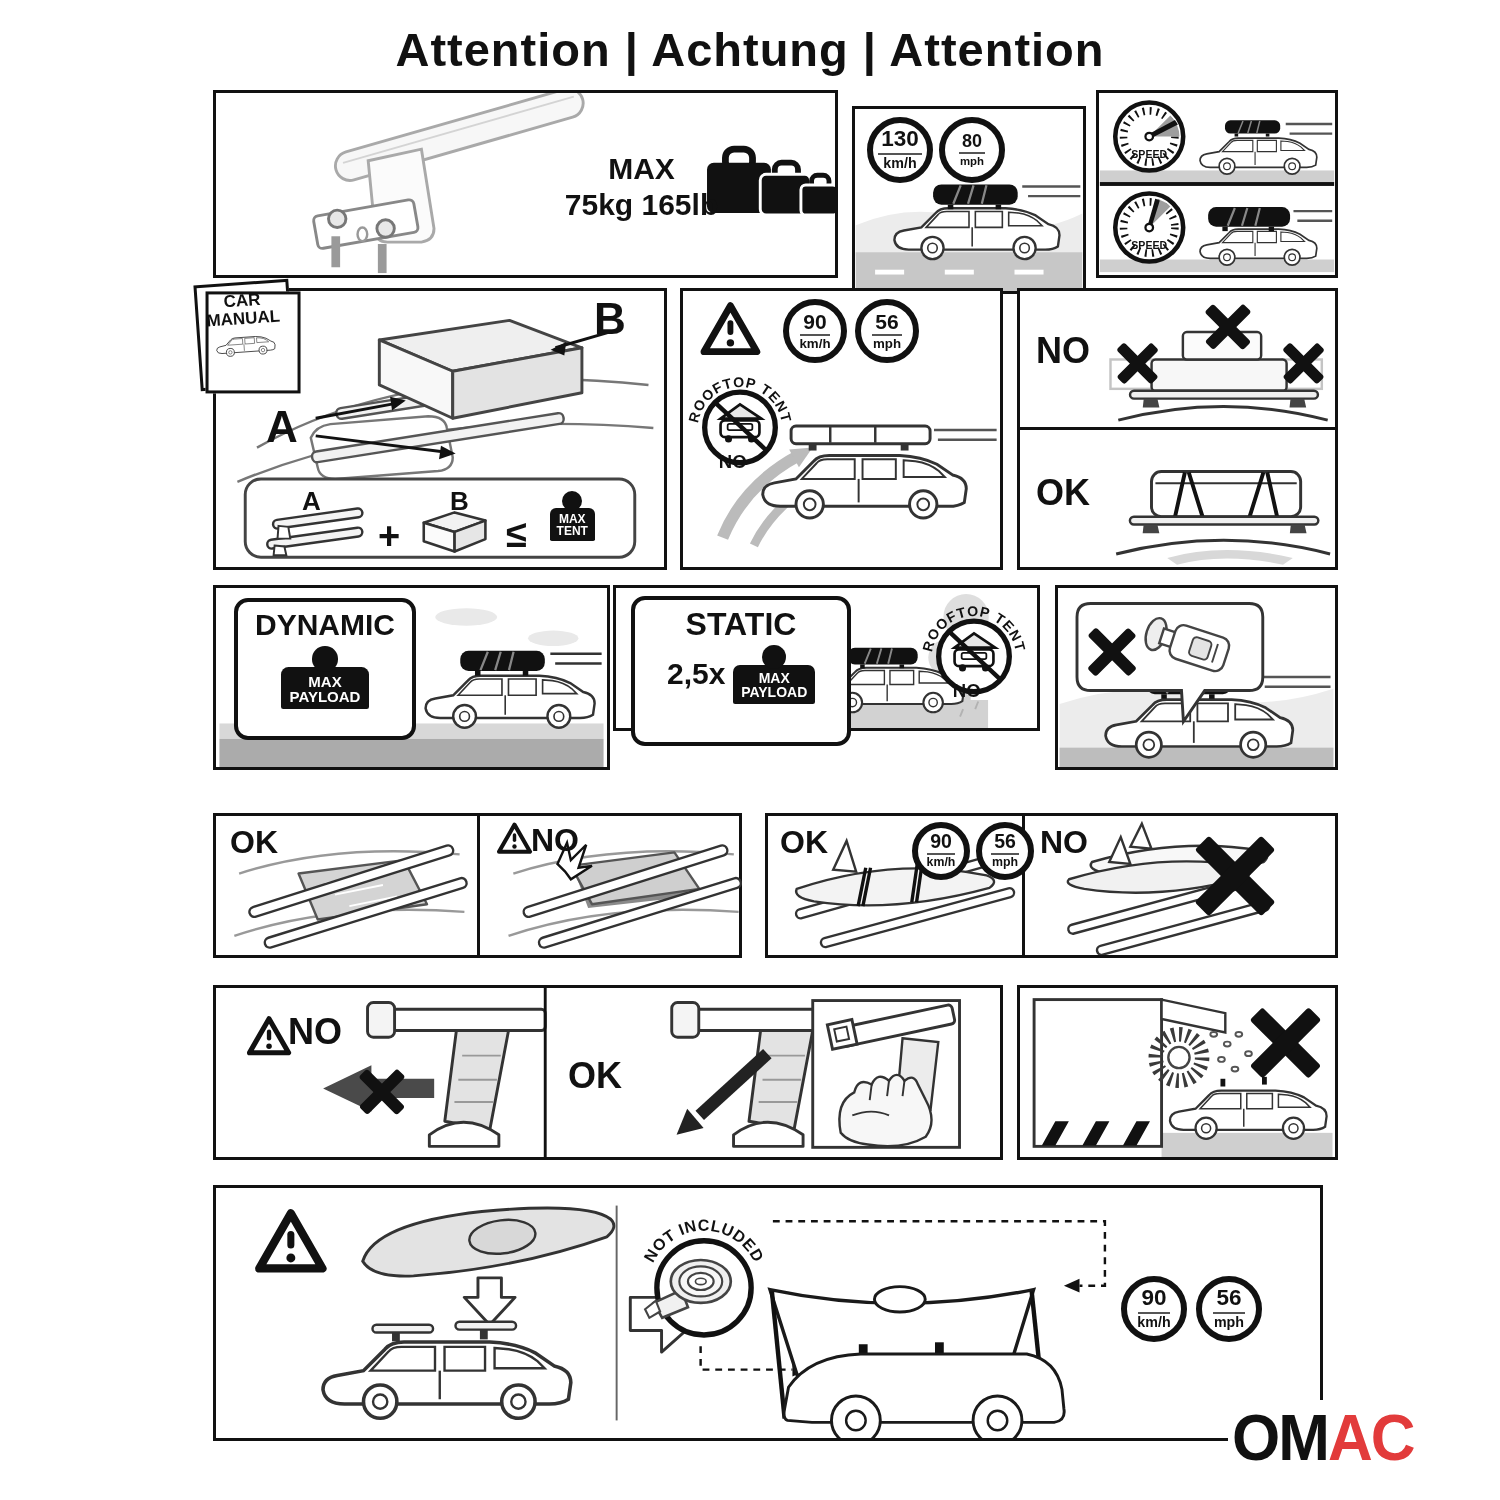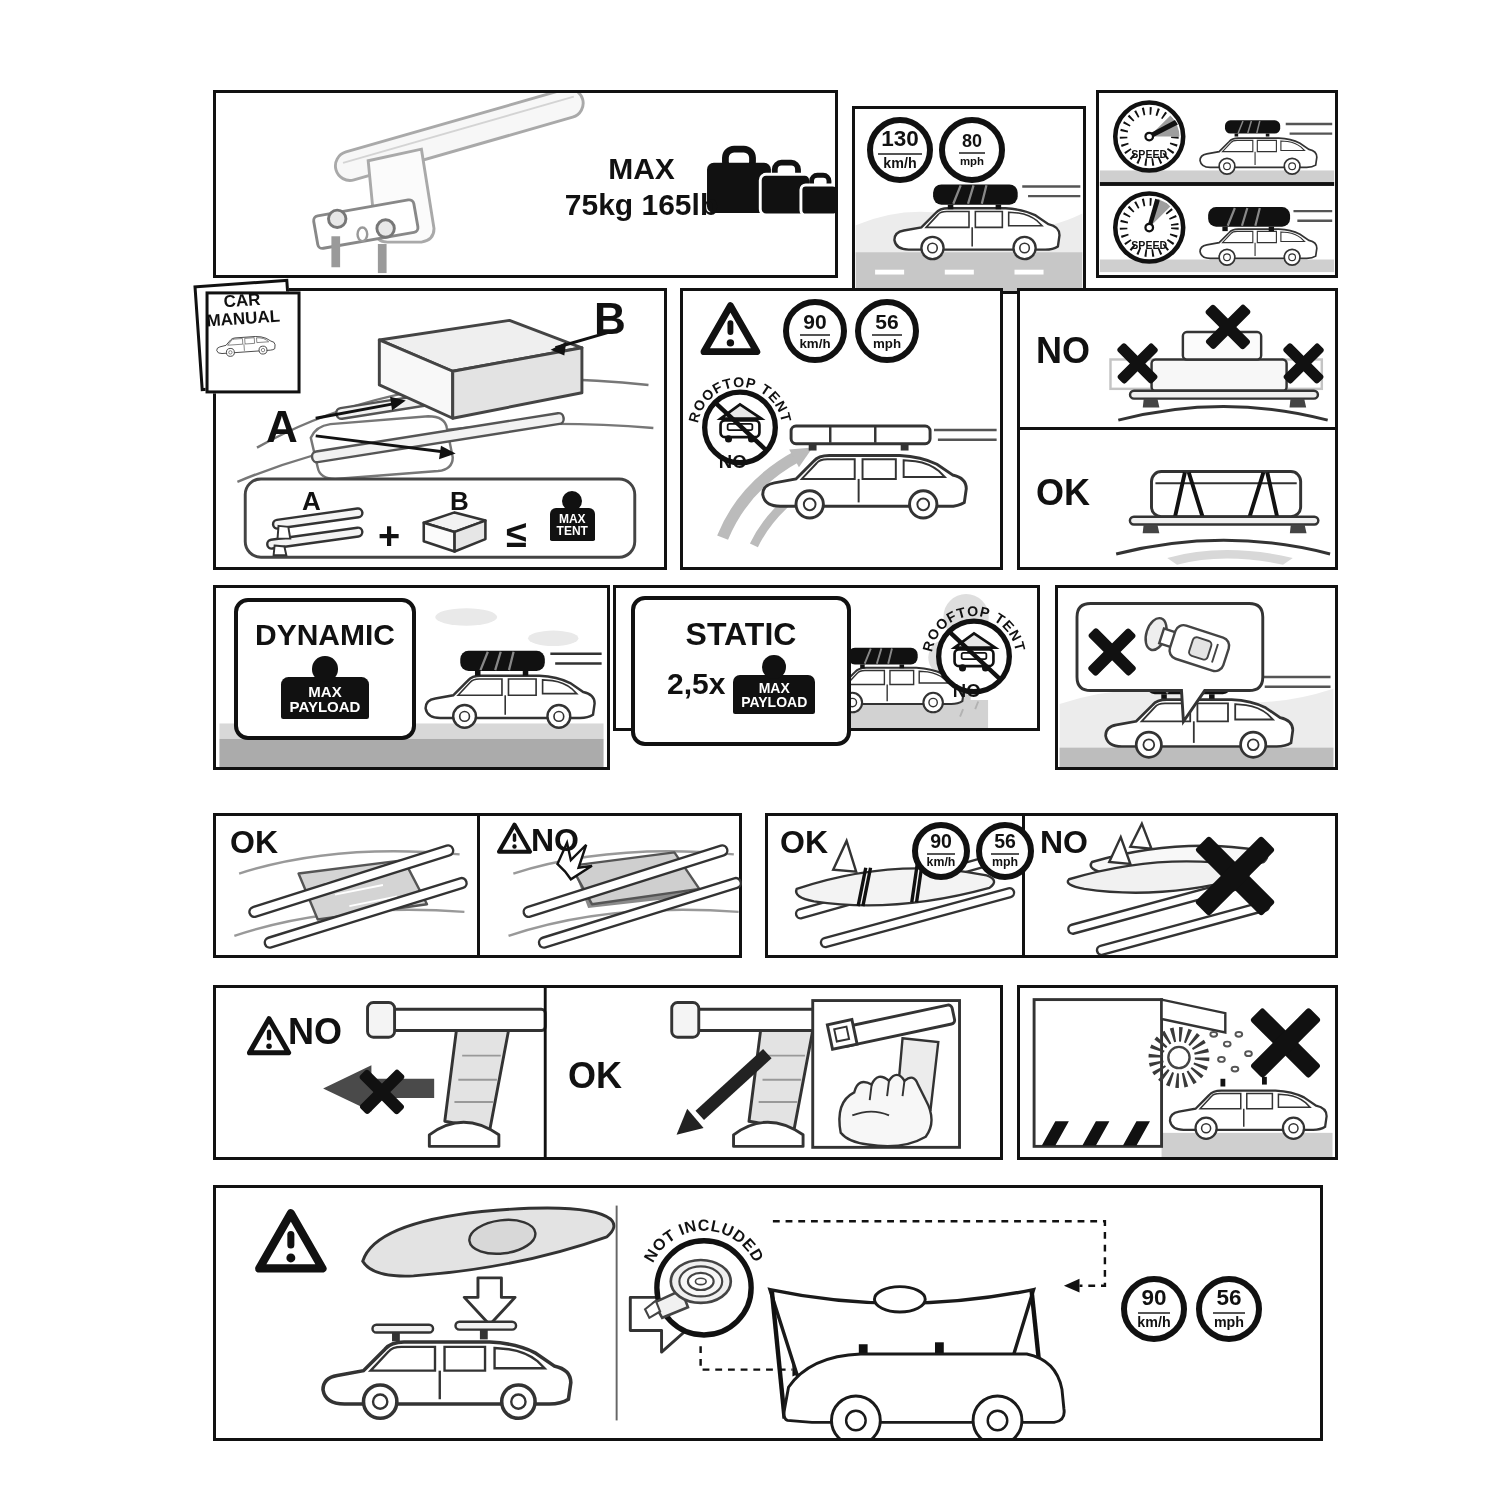--- a/index.html
+++ b/index.html
@@ -24,21 +24,21 @@
   .xmark::before{transform:rotate(45deg);} .xmark::after{transform:rotate(-45deg);}
   
   .payload{display:flex;flex-direction:column;align-items:center;line-height:1;}
   .payload .ph{width:1.7em;height:1.7em;background:#111;border-radius:50%;margin-bottom:-0.3em;z-index:1;}
   .payload .pb{background:#111;color:#fff;font-weight:bold;text-align:center;
                padding:0.45em 0.55em 0.35em;border-radius:0.5em 0.5em 0.15em 0.15em;}
   .payload .pb span{display:block;}
   
   .sign{position:absolute;border:4px solid #111;border-radius:14px;background:#fff;
         text-align:center;box-sizing:border-box;z-index:2;}
-  .sign .sign-title{font-weight:bold;margin-top:16px;}
+  .sign .sign-title{font-weight:bold;margin-top:6px;}
   .sign .sign-row{display:flex;align-items:center;justify-content:center;gap:8px;margin-top:2px;}
   .half{position:absolute;box-sizing:border-box;}
   .half>svg{position:absolute;left:0;top:0;width:100%;height:100%;}
   .manual-card{position:absolute;left:197px;top:282px;width:95px;height:106px;background:#fff;
         border:3px solid #111;transform:rotate(-4deg);z-index:3;text-align:center;box-sizing:border-box;}
   .manual-card::before{content:"";position:absolute;right:-11px;bottom:-9px;width:100%;height:96%;
         background:#fff;border:3px solid #111;transform:rotate(4deg);z-index:-1;}
   .manual-card .mc{font-weight:bold;font-size:17px;line-height:1.05;margin-top:7px;}
   .logo{position:absolute;left:1228px;top:1400px;width:272px;height:100px;background:#fff;z-index:5;}
   .logo .word{position:absolute;left:4px;top:2px;font-size:62px;font-weight:bold;
@@ -81,20 +81,21 @@
         <path d="M10 44 l10 1 l2 9 l-13 0 Z" fill="#fff" stroke="#333" stroke-width="2"></path>
       </g>
       <g id="box3d">
         <path d="M8 14 L38 4 L68 12 L38 23 Z" fill="#f2f2f2" stroke="#333" stroke-width="2.5" stroke-linejoin="round"></path>
         <path d="M8 14 L38 23 L38 42 L8 32 Z" fill="#fbfbfb" stroke="#333" stroke-width="2.5" stroke-linejoin="round"></path>
         <path d="M38 23 L68 12 L68 30 L38 42 Z" fill="#e6e6e6" stroke="#333" stroke-width="2.5" stroke-linejoin="round"></path>
       </g>
     </defs>
   </svg>
 
+  <div class="page-title">Attention | Achtung | Attention</div>
 
   <div class="panel" style="left:213px;top:90px;width:625px;height:188px">
     <svg viewBox="0 0 625 188">
       <g transform="rotate(-16 210 60)">
         <rect x="115" y="38" width="265" height="30" rx="15" fill="#f7f7f7" stroke="#a9a9a9" stroke-width="3"></rect>
         <line x1="124" y1="48" x2="372" y2="48" stroke="#d4d4d4" stroke-width="2"></line>
       </g>
       <path d="M150 70 L205 58 L218 140 Q218 152 205 154 L170 154 Q158 154 157 142 Z" fill="#fbfbfb" stroke="#a9a9a9" stroke-width="3"></path>
       <g transform="rotate(-10 150 135)">
         <rect x="95" y="118" width="105" height="34" rx="5" fill="#fff" stroke="#888" stroke-width="3"></rect>
@@ -583,14 +584,19 @@
     <div class="badge" style="left:905px;top:88px;width:66px;height:66px;font-size:15px">
       <span class="v">90</span>
       <span class="u">km/h</span>
     </div>
     <div class="badge" style="left:980px;top:88px;width:66px;height:66px;font-size:15px">
       <span class="v">56</span>
       <span class="u">mph</span>
     </div>
   </div>
 
+  <div class="logo">
+    <div class="word">
+      <span>OM</span><span class="red">AC</span>
+    </div>
+  </div>
 
 </div>
 
 </body></html>

